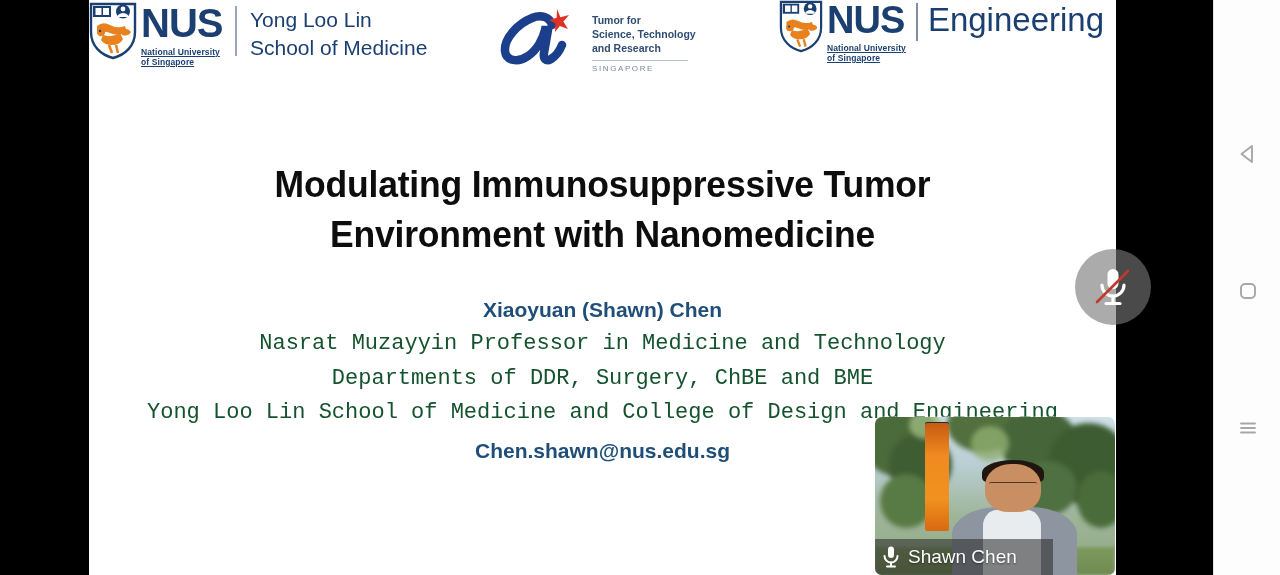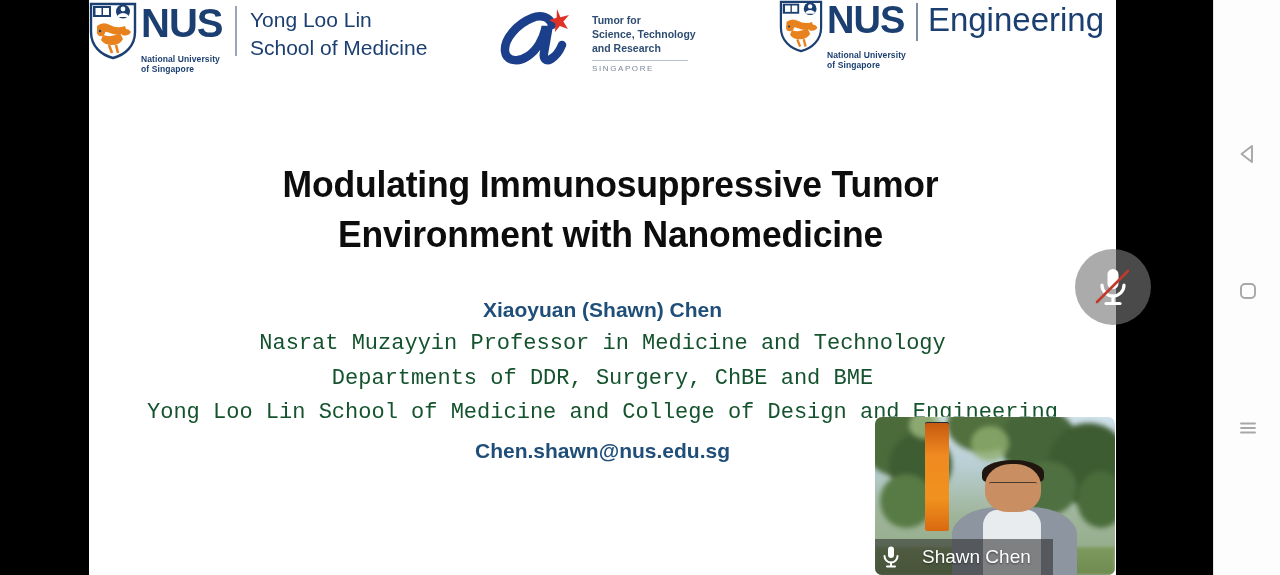--- a/index.html
+++ b/index.html
@@ -28,21 +28,21 @@
 
   .nus-word {
     font-family:"Liberation Sans", sans-serif;
     font-weight:700; font-size:40px; letter-spacing:-1px;
     color:#1b3f70; line-height:0.95;
   }
   .nus-word-eng { font-size:38px; }
   .nus-sub {
     font-family:"Liberation Sans", sans-serif;
     font-weight:700; font-size:8.5px; color:#1b3f70;
-    line-height:1.15; margin-top:13px; letter-spacing:0.1px;
+    line-height:1.15; margin-top:6px; letter-spacing:0.1px;text-decoration:underline;
   }
   .nus-stack { margin-left:4px; padding-top:2px; }
   .vrule { width:1.5px; background:#9aa7bb; height:50px; margin:4px 13px 0 13px; }
   .vrule-thin { width:2px; background:#7d8da3; height:38px; margin:3px 10px 0 10px; }
   .med-text {
     font-family:"Liberation Sans", sans-serif;
     font-size:21px; color:#1b3f70; line-height:1.32; font-weight:400;
     padding-top:4px; white-space:nowrap;
   }
   .eng-text {
@@ -59,21 +59,21 @@
     white-space:nowrap;
   }
   .astar-rule { height:1px; background:#b9c2ce; width:96px; margin:4px 0 3px 0; }
   .astar-sg {
     font-family:"Liberation Sans", sans-serif;
     font-size:8px; color:#7b8798; letter-spacing:1.6px; font-weight:400;
   }
 
   
   .title-block {
-    position:absolute; left:8px; top:160px; width:1027px; text-align:center;
+    position:absolute; left:0; top:160px; width:1027px; text-align:center;
   }
   .title-line {
     font-family:"Liberation Sans Narrow","Liberation Sans", sans-serif;
     font-weight:700; font-size:37px; color:#0d0d0d;
     line-height:1.35; letter-spacing:-0.2px;
     transform:scaleX(0.96); transform-origin:center;
   }
 
   
   .author-block {
@@ -138,21 +138,21 @@
     position:absolute; left:32%; top:57%; width:52%; height:46%;
     background:#8d95a0; border-radius:38% 38% 6% 6%;
   }
   .person-shirt {
     position:absolute; left:45%; top:59%; width:24%; height:42%;
     background:#e9ecef; border-radius:24% 24% 0 0;
   }
   .name-bar {
     position:absolute; left:0; bottom:0; width:74%; height:36px;
     background:rgba(40,40,40,0.55);
-    display:flex; align-items:center; padding-left:7px; gap:22px;
+    display:flex; align-items:center; padding-left:7px; gap:8px;
   }
   .name-text {
     font-family:"Liberation Sans", sans-serif;
     font-size:19px; color:#ffffff; font-weight:400; white-space:nowrap;
     text-shadow:0 1px 2px rgba(0,0,0,0.5);
   }
 
   
   .navbar {
     position:absolute; left:1213px; top:0; width:67px; height:575px;

